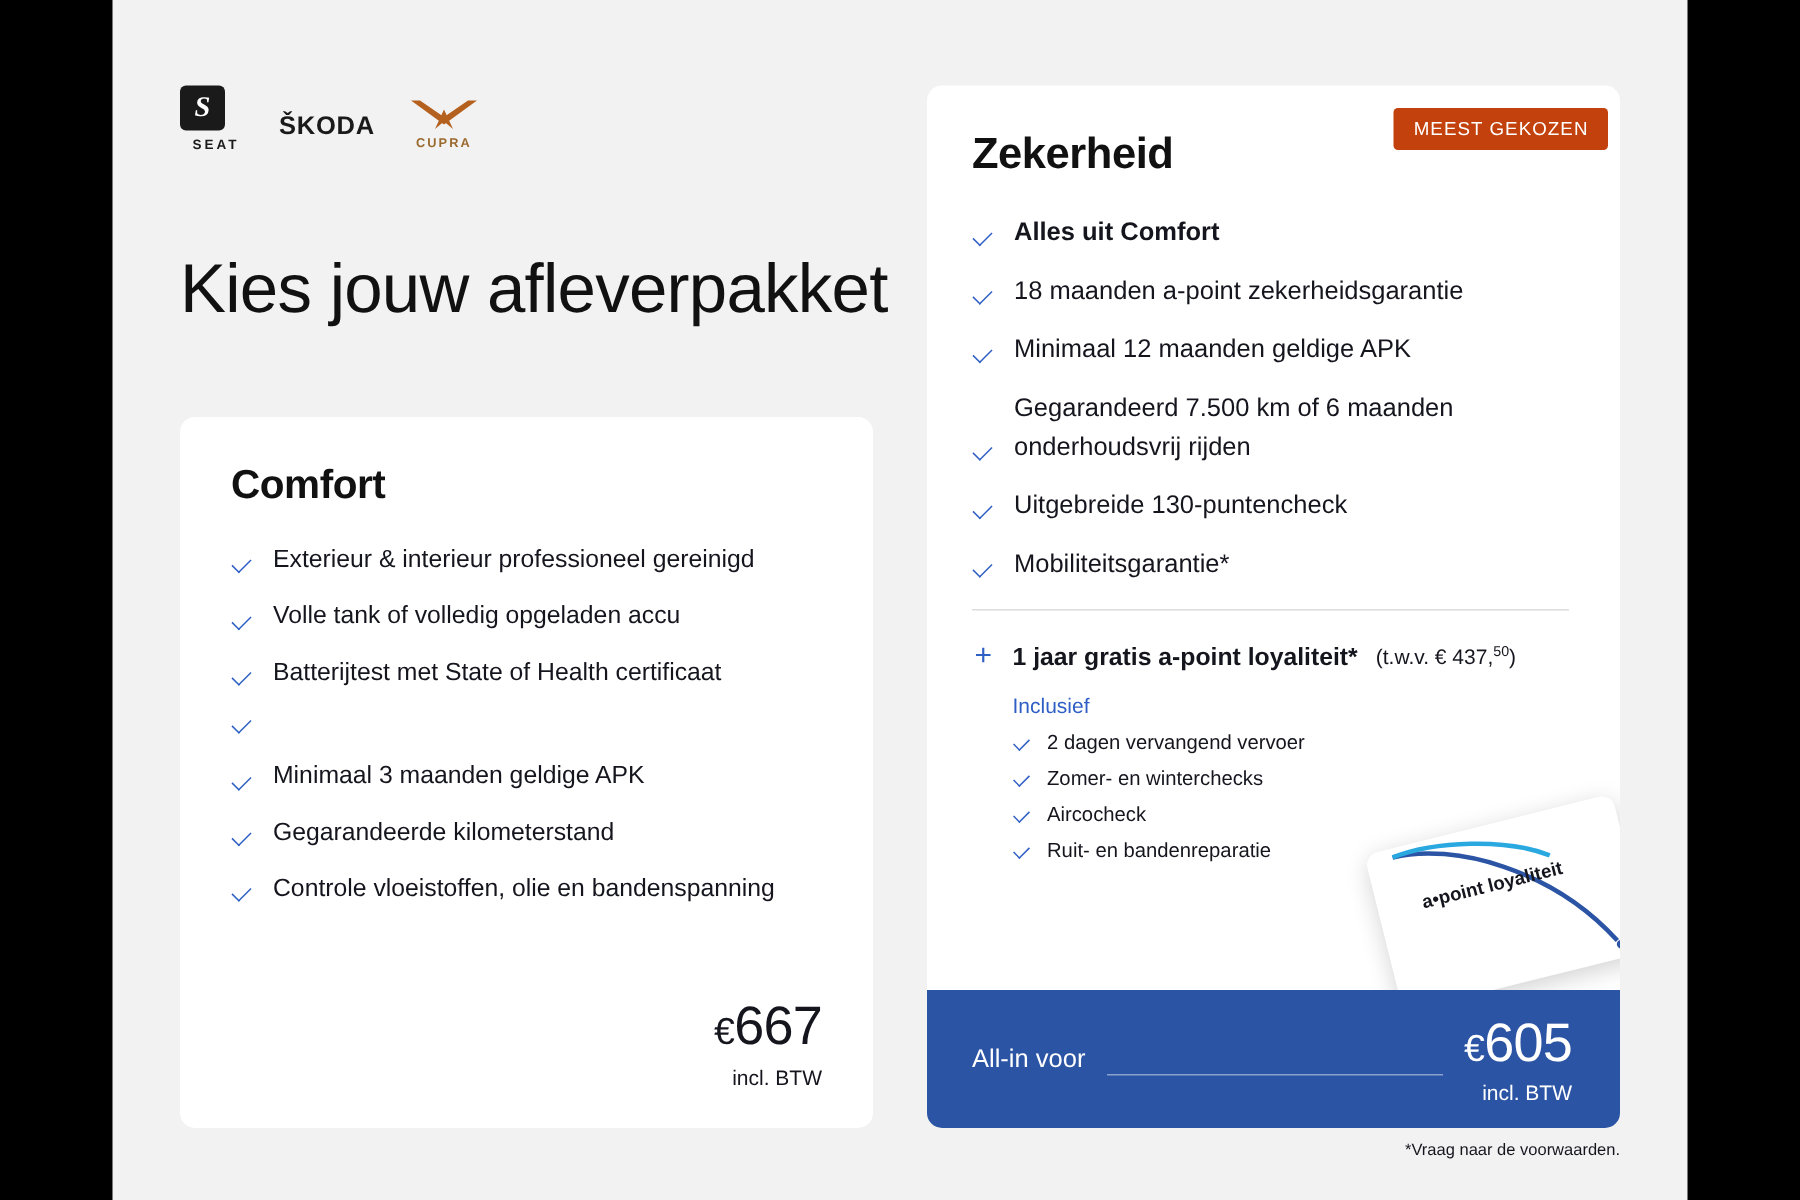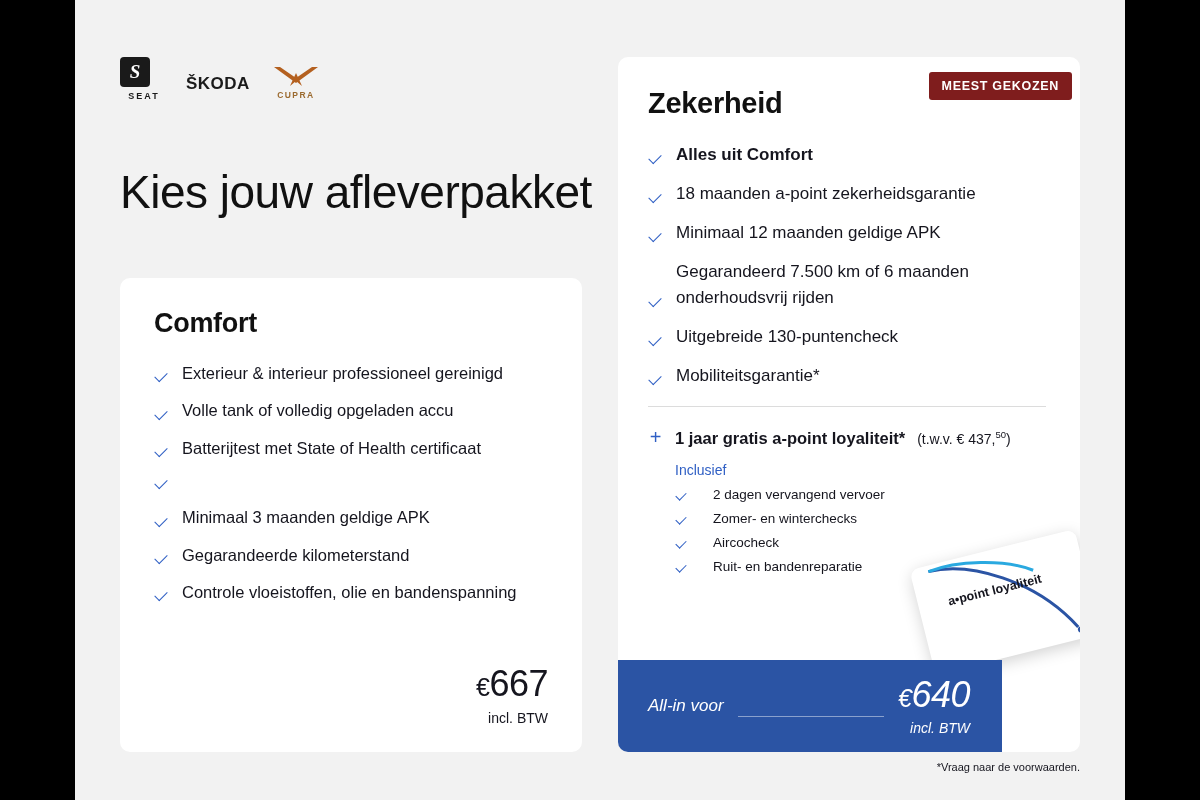--- a/index.html
+++ b/index.html
@@ -70,22 +70,22 @@
   }
   #card-zekerheid .inner { padding: 30px 34px 0 30px; }
 
   .card-title {
     font-size: 27px; font-weight: bold; color: #111; letter-spacing: -0.3px;
   }
   #card-zekerheid .card-title { font-size: 29px; margin-bottom: 6px;}
 
   .badge {
     position: absolute; right: 8px; top: 15px;
-    background: #7f1d1d; color: #fff;
-    font-size: 12.5px; font-weight: bold; letter-spacing: 0.7px;
+    background: #c2410c; color: #fff;
+    font-size: 12.5px; font-weight: normal; letter-spacing: 0.7px;
     padding: 7px 13px; border-radius: 3px;
   }
 
   
   ul { list-style: none; }
   .features { margin-top: 22px; }
   .features li {
     display: flex; align-items: flex-end; gap: 13px;
     margin-bottom: 13px;
     font-size: 16.5px; line-height: 1.48; color: #15151e;
@@ -118,21 +118,21 @@
   .loyalty-title { font-size: 16.5px; font-weight: bold; color: #15151e; }
   .loyalty-value { font-size: 14px; color: #15151e; }
   .loyalty-value sup { font-size: 9.5px; vertical-align: super; }
 
   .inclusief {
     margin-left: 27px; margin-top: 14px;
     font-size: 14px; color: #2f5fc4;
   }
   .sub-features { margin-left: 27px; margin-top: 9px; }
   .sub-features li {
-    display: flex; align-items: flex-start; gap: 26px;
+    display: flex; align-items: flex-start; gap: 11px;
     font-size: 13.5px; color: #15151e; margin-bottom: 9px;
   }
   .sub-features .check { width: 12px; height: 12px; margin-top: 3px; }
   .sub-features .check::before { width: 9px; height: 5px; border-width: 1.6px; }
 
   
   .loyalty-card {
     position: absolute; right: -10px; bottom: 96px;
     width: 170px; height: 108px; background: #fff;
     border-radius: 9px; transform: rotate(-14deg);
@@ -149,23 +149,23 @@
     position: absolute; right: 34px; bottom: 26px; text-align: right;
   }
   .price-big {
     font-size: 36px; color: #15151e; letter-spacing: -0.5px;
     font-weight: 400; line-height: 1;
   }
   .price-big .cur { font-size: 25px; }
   .price-sub { font-size: 14px; color: #15151e; margin-top: 8px; }
 
   .allin-bar {
-    position: absolute; left: 0; bottom: 0; width: 384px; height: 92px;
+    position: absolute; left: 0; bottom: 0; width: 462px; height: 92px;
     background: #2b54a4; display: flex; align-items: center;
-    padding: 0 32px 0 30px; justify-content: space-between; font-style: italic;
+    padding: 0 32px 0 30px; justify-content: space-between;
   }
   .allin-label { color: #fff; font-size: 17px; }
   .allin-line {
     flex: 1; height: 1px; background: rgba(255,255,255,0.45);
     margin: 0 14px; position: relative; top: 10px;
   }
   .allin-price { color: #fff; text-align: right; }
   .allin-price .big { font-size: 36px; line-height: 1; font-weight: 400; letter-spacing: -0.5px;}
   .allin-price .big .cur { font-size: 25px; }
   .allin-price .sub { font-size: 14px; margin-top: 7px; }
@@ -304,21 +304,21 @@
           <path d="M18 6 C48 2 95 12 120 30" stroke="#2aa9e0" stroke-width="3" fill="none"></path>
           <circle cx="152" cy="99" r="3" fill="#2b54a4"></circle>
         </svg>
         <div class="lc-text">a•point loyaliteit</div>
       </div>
 
       <div class="allin-bar">
         <span class="allin-label">All-in voor</span>
         <span class="allin-line"></span>
         <span class="allin-price">
-          <span class="big"><span class="cur">€</span><span>640</span></span>
+          <span class="big"><span class="cur">€</span><span>605</span></span>
           <span class="sub" style="display:block;">incl. BTW</span>
         </span>
       </div>
     </div>
 
     <div class="footnote">*Vraag naar de voorwaarden.</div>
   </div>
 </div>
 
 </body></html>

